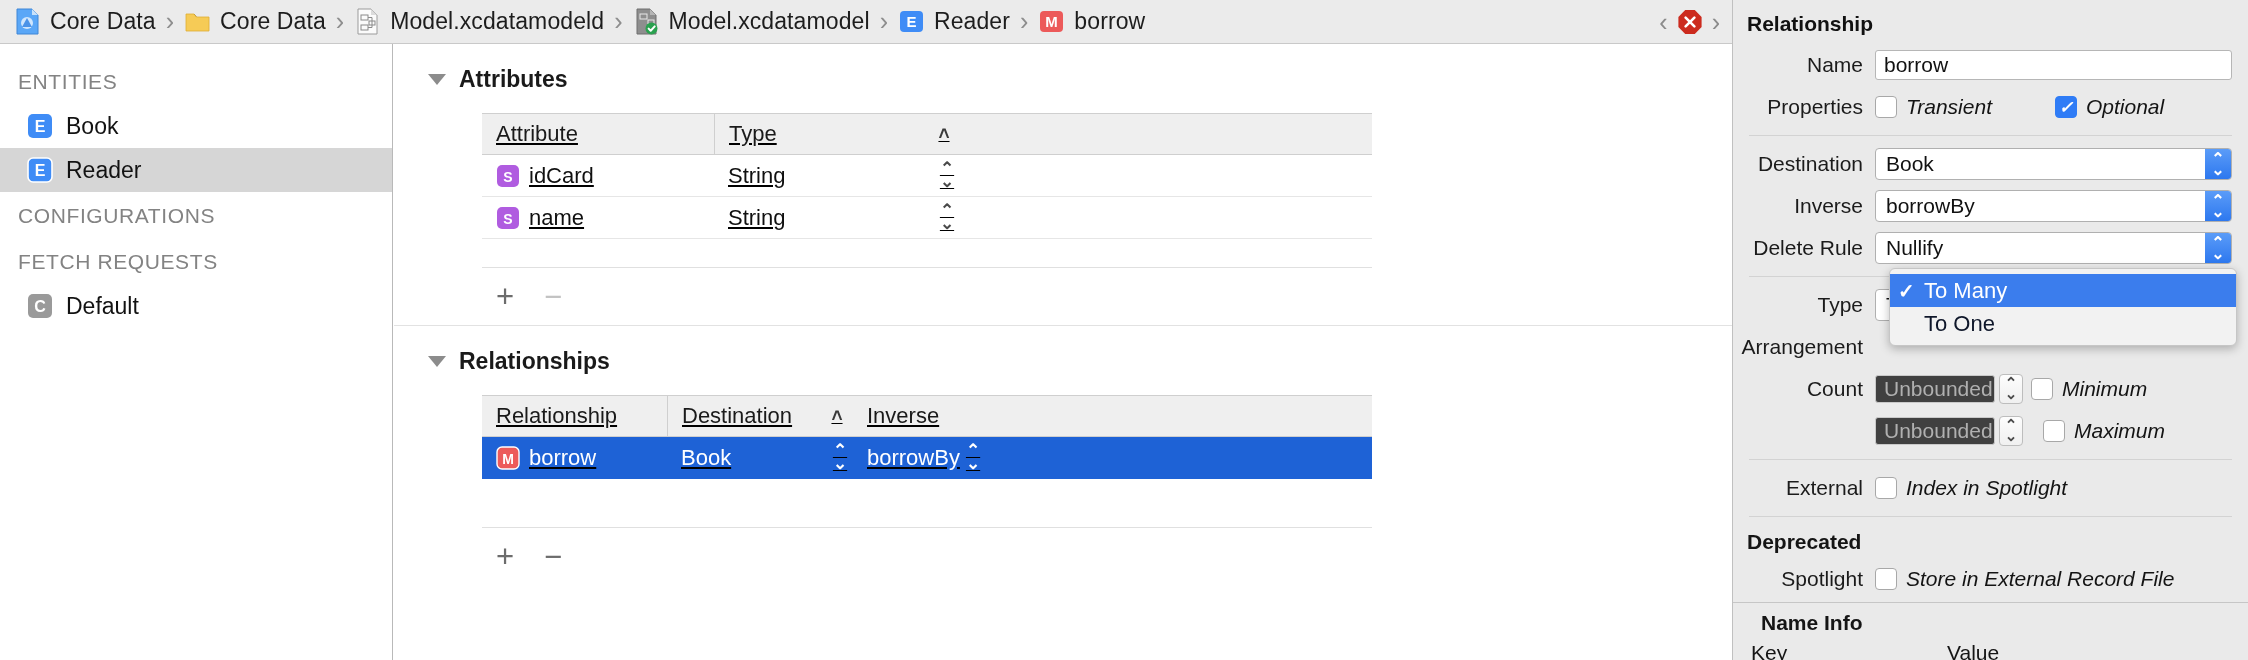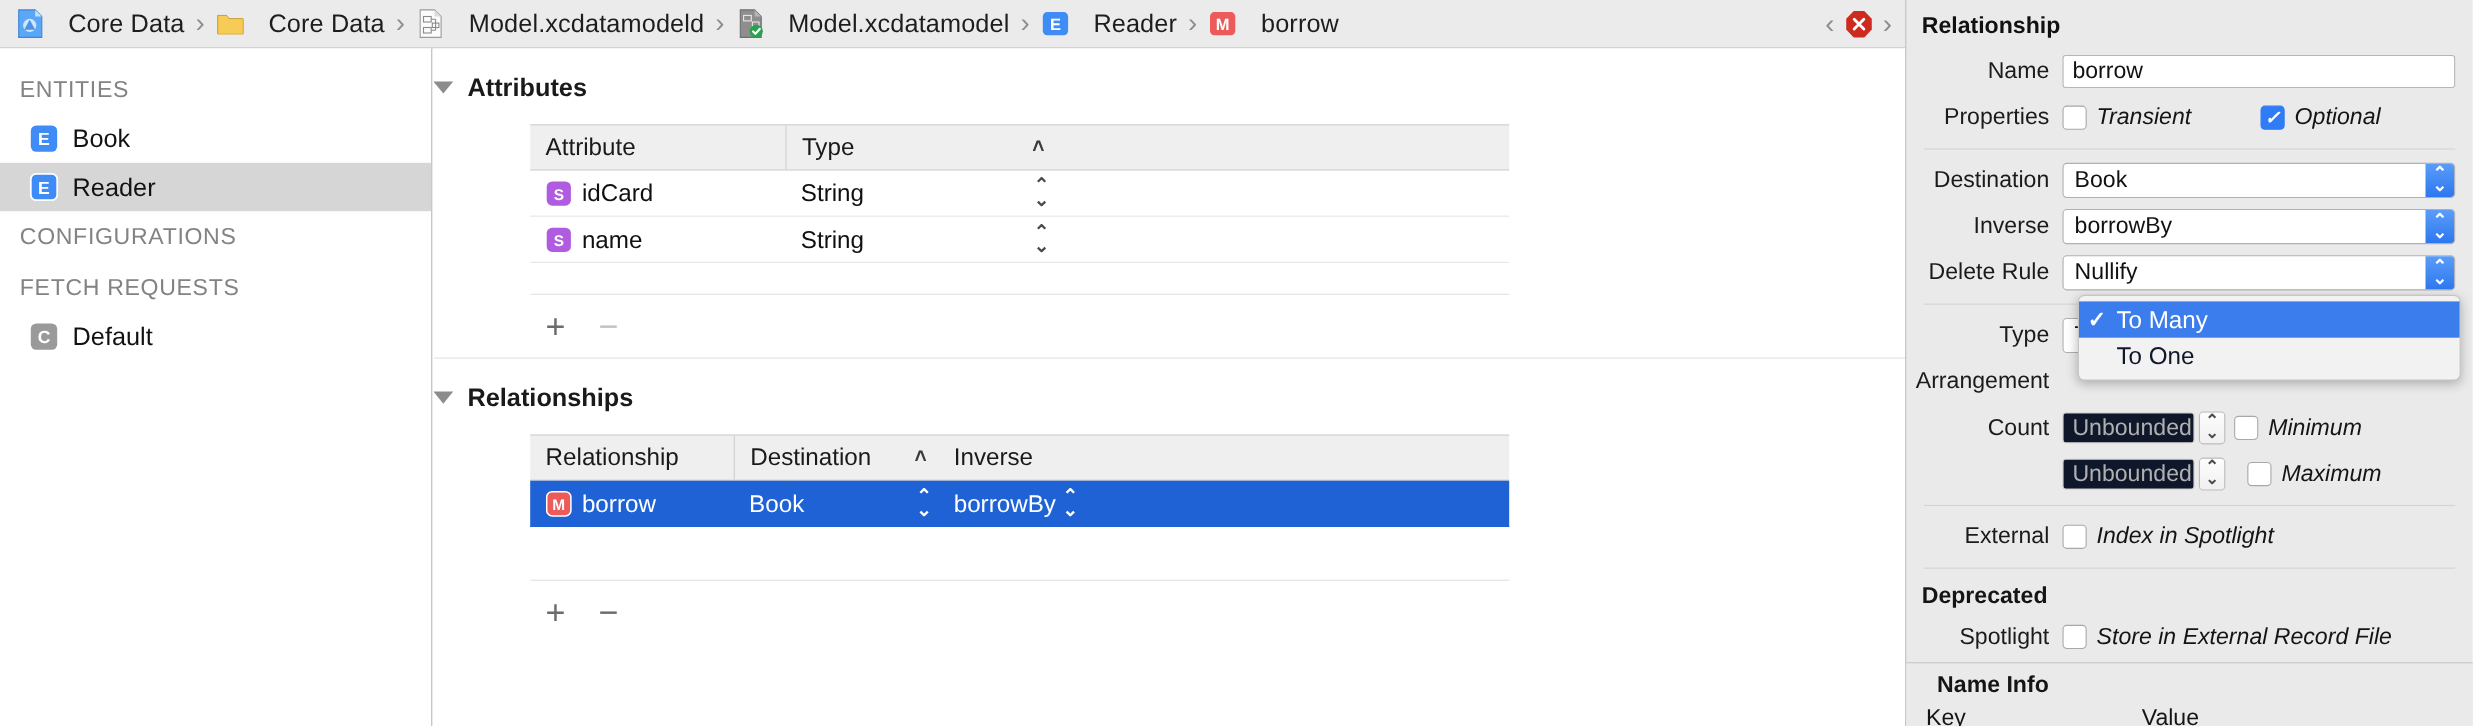--- a/index.html
+++ b/index.html
@@ -12,21 +12,21 @@
   }
   #app { position: relative; width: 2248px; height: 660px; }
 
   
   .jumpbar {
     position: absolute; left: 0; top: 0; width: 1732px; height: 44px;
     background: #ebebeb;
     border-bottom: 1px solid #c9c9c9;
     display: flex; align-items: center; padding-left: 14px;
   }
-  .crumb { display: flex; align-items: center; height: 44px; gap: 12px; }
+  .crumb { display: flex; align-items: center; height: 44px; }
   .crumb-label { font-size: 23px; color: #1d1d1d; margin-left: 9px; letter-spacing: .1px; }
   .sep { font-size: 25px; color: #8e8e8e; margin: 0 10px; font-weight: 300; }
 
   .ic { width: 27px; height: 27px; position: relative; flex: 0 0 auto; display:block; }
 
   
   .jump-right {
     position: absolute; right: 12px; top: 0; height: 44px;
     display: flex; align-items: center; gap: 9px;
   }
@@ -49,29 +49,29 @@
   .sb-row.selected { background: #d6d6d6; }
   .sb-row .ic { width: 28px; height: 28px; }
   .sb-label { font-size: 23px; color: #121212; margin-left: 12px; }
 
   
   .editor {
     position: absolute; left: 394px; top: 44px; width: 1338px; height: 616px;
     background: #ffffff; overflow: hidden;
   }
   .section-head {
-    display: flex; align-items: center; padding: 22px 0 0 0;
+    display: flex; align-items: center; padding: 22px 0 0 34px;
   }
   .disclose {
     width: 0; height: 0; border-left: 9px solid transparent; border-right: 9px solid transparent;
     border-top: 11px solid #8c8c8c; margin-right: 13px; flex: 0 0 auto;
   }
   .section-title { font-size: 23px; font-weight: bold; color: #1a1a1a; }
 
-  .tbl { margin: 20px 0 0 88px; width: 890px; }
+  .tbl { margin: 20px 0 0 88px; width: 890px; text-decoration: underline; }
   .thead {
     display: flex; height: 42px; align-items: center;
     background: #efefef;
     border-top: 1px solid #cfcfcf; border-bottom: 1px solid #cfcfcf;
   }
   .th { font-size: 22px; color: #1a1a1a; display:flex; align-items:center; height:100%; padding-left: 14px; }
   .th.div { border-left: 1px solid #cfcfcf; }
   .sortchev { font-size: 19px; color: #3a3a3a; font-weight: bold; }
 
   .trow { display: flex; height: 42px; align-items: center; border-bottom: 1px solid #e6e6e6; }
@@ -125,21 +125,21 @@
   }
   .cbx.on { background: #2f7cf6; border-color: #2f7cf6; }
   .cbx.on::after { content: "✓"; color: #fff; font-size: 17px; font-weight: bold; line-height: 1; }
   .cbx-label { margin-left: 9px; font-size: 21px; color: #141414; }
   .cbx-wrap { display: flex; align-items: center; font-style: italic; }
 
   .insp-sep { height: 1px; background: #d3d3d3; margin: 7px 16px 7px 16px; }
   .grp-title { font-weight: bold; font-size: 21px; padding: 6px 0 4px 14px; }
 
   .numfield {
-    width: 120px; height: 28px; background: #0f172a; border: 1px solid #c9c9c9; border-radius: 3px;
+    width: 120px; height: 28px; background: #404040; border: 1px solid #c9c9c9; border-radius: 3px;
     display: flex; align-items: center; padding-left: 8px; color: #b0b0b0; font-size: 21px; flex:0 0 auto;
   }
   .numstep {
     width: 24px; height: 30px; margin-left: 4px; border: 1px solid #bdbdbd; border-radius: 4px;
     background: linear-gradient(#fdfdfd,#f0f0f0);
     display: flex; flex-direction: column; align-items: center; justify-content: center; line-height: .72; flex:0 0 auto;
   }
   .numstep span { font-size: 15px; color: #4b4b4b; font-weight: bold; }
 
   

